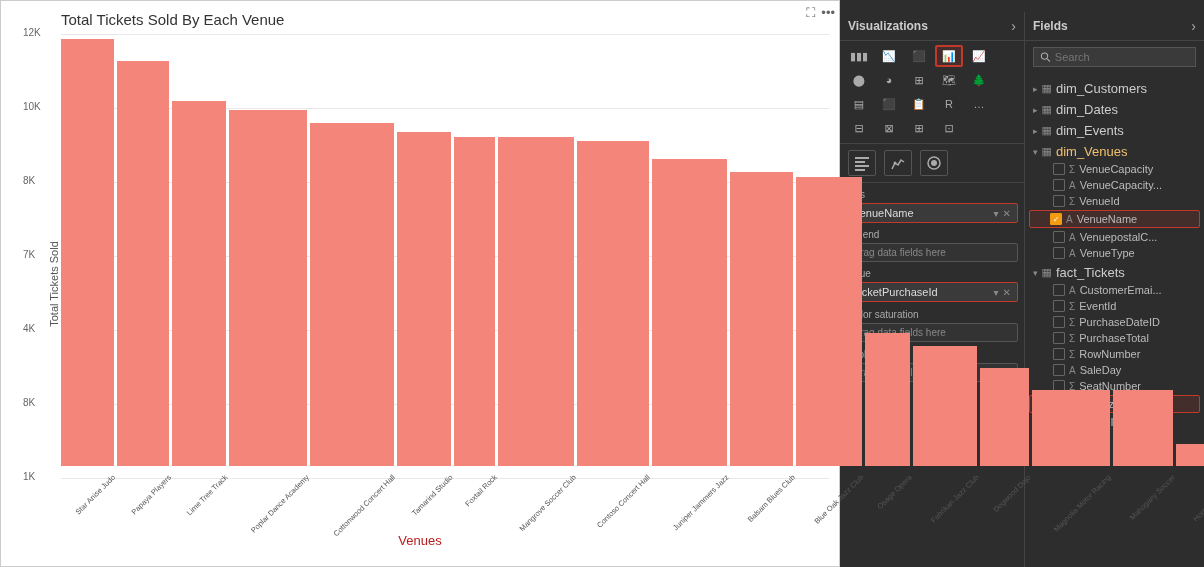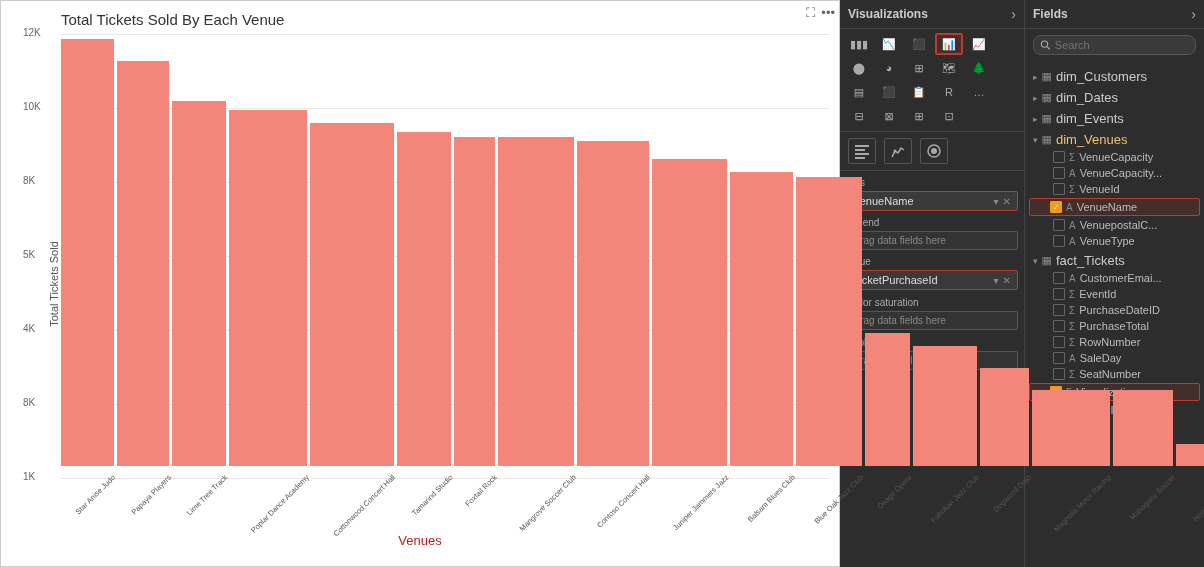--- a/index.html
+++ b/index.html
@@ -214,21 +214,21 @@
       color: #888;
       background: #333;
     }
 
     .search-box {
       display: flex;
       align-items: center;
       margin: 6px 8px;
       background: #3a3a3a;
       border: 1px solid #555;
-      border-radius: 8px;
+      border-radius: 0;
       padding: 3px 6px;
     }
 
     .search-input {
       background: transparent;
       border: none;
       outline: none;
       color: #ccc;
       font-size: 11px;
       width: 100%;
@@ -350,21 +350,21 @@
         <div class="grid-line">
           <span class="y-tick">12K</span>
         </div>
         <div class="grid-line">
           <span class="y-tick">10K</span>
         </div>
         <div class="grid-line">
           <span class="y-tick">8K</span>
         </div>
         <div class="grid-line">
-          <span class="y-tick">5K</span>
+          <span class="y-tick">7K</span>
         </div>
         <div class="grid-line">
           <span class="y-tick">4K</span>
         </div>
         <div class="grid-line">
           <span class="y-tick">8K</span>
         </div>
         <div class="grid-line">
           <span class="y-tick">1K</span>
         </div>
@@ -440,21 +440,21 @@
         </div>
         <div class="bar-item">
           <div class="bar" style="height: 5%;"></div>
           <div class="bar-label">Hornbeam HipHop</div>
         </div>
       </div>
   </div>
 </div>
 
 <div class="right-panel">
-  <div style="display:flex;flex:1;overflow:hidden;">
+  <div style="display:flex;flex:1;overflow:hidden;margin-top:12px;">
 
     <div class="viz-panel">
       <div class="viz-header">
         <span style="font-size:12px;color:#ccc;font-weight:600;">Visualizations</span>
         <span style="color:#aaa;font-size:14px;cursor:pointer;">›</span>
       </div>
 
       <div id="viz-icons-area" style="padding:3px 2px;">
       <div style="display: flex; gap: 2px; padding: 1px 3px;">
             <div class="viz-icon" style="width: 28px; height: 22px; display: flex; align-items: center; justify-content: center; font-size: 11px; cursor: pointer; border-radius: 2px; color: rgb(170, 170, 170);">▮▮▮</div>

